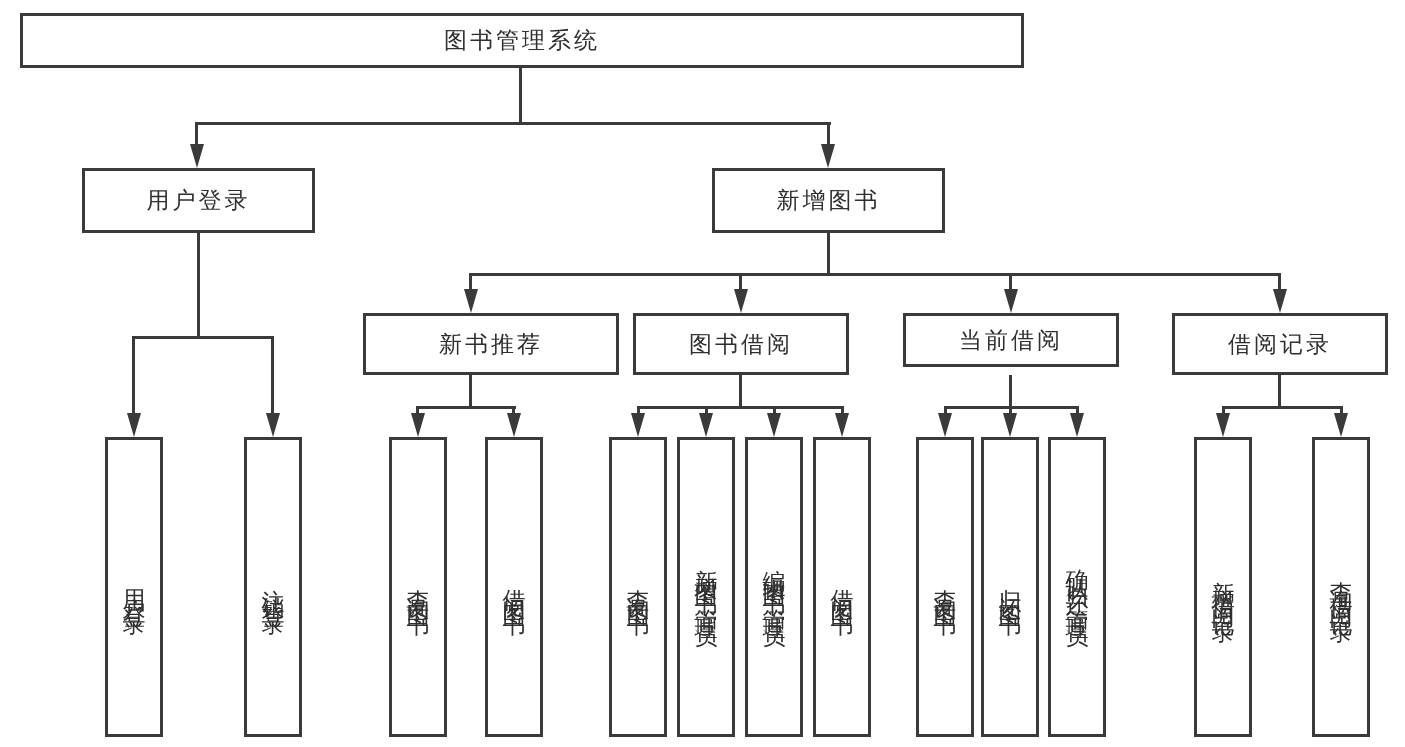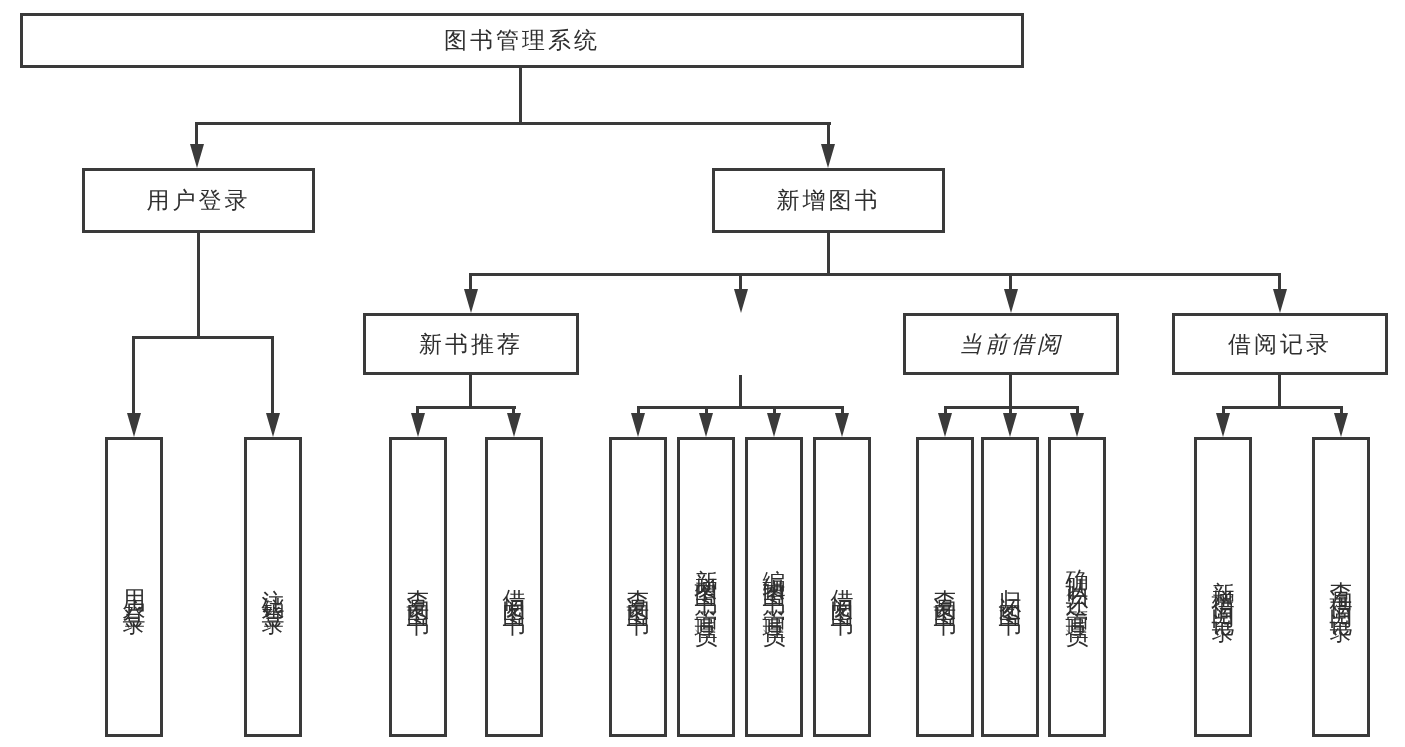--- a/index.html
+++ b/index.html
@@ -77,22 +77,23 @@
   <div class="line" style="left:469px; top:273px; width:812px; height:3px;"></div>
   <div class="line" style="left:469px; top:273px; width:3px; height:17px;"></div>
   <div class="arrow" style="left:464px; top:289px;"></div>
   <div class="line" style="left:739px; top:273px; width:3px; height:17px;"></div>
   <div class="arrow" style="left:734px; top:289px;"></div>
   <div class="line" style="left:1009px; top:273px; width:3px; height:17px;"></div>
   <div class="arrow" style="left:1004px; top:289px;"></div>
   <div class="line" style="left:1278px; top:273px; width:3px; height:17px;"></div>
   <div class="arrow" style="left:1273px; top:289px;"></div>
 
-  <div class="box h-box" style="left:363px; top:313px; width:216px; height:62px;">新书推荐</div>
-  <div class="box h-box" style="left:903px; top:313px; width:216px; height:62px;font-style:italic;">当前借阅</div>
+  <div class="box h-box" style="left:363px; top:313px; width:256px; height:62px;">新书推荐</div>
+  <div class="box h-box" style="left:633px; top:313px; width:216px; height:62px;">图书借阅</div>
+  <div class="box h-box" style="left:903px; top:313px; width:216px; height:54px;">当前借阅</div>
   <div class="box h-box" style="left:1172px; top:313px; width:216px; height:62px;">借阅记录</div>
 
   <div class="line" style="left:469px; top:375px; width:3px; height:34px;"></div>
   <div class="line" style="left:416px; top:406px; width:100px; height:3px;"></div>
   <div class="line" style="left:416px; top:406px; width:3px; height:8px;"></div>
   <div class="arrow" style="left:411px; top:413px;"></div>
   <div class="line" style="left:512px; top:406px; width:3px; height:8px;"></div>
   <div class="arrow" style="left:507px; top:413px;"></div>
 
   <div class="line" style="left:739px; top:375px; width:3px; height:34px;"></div>

